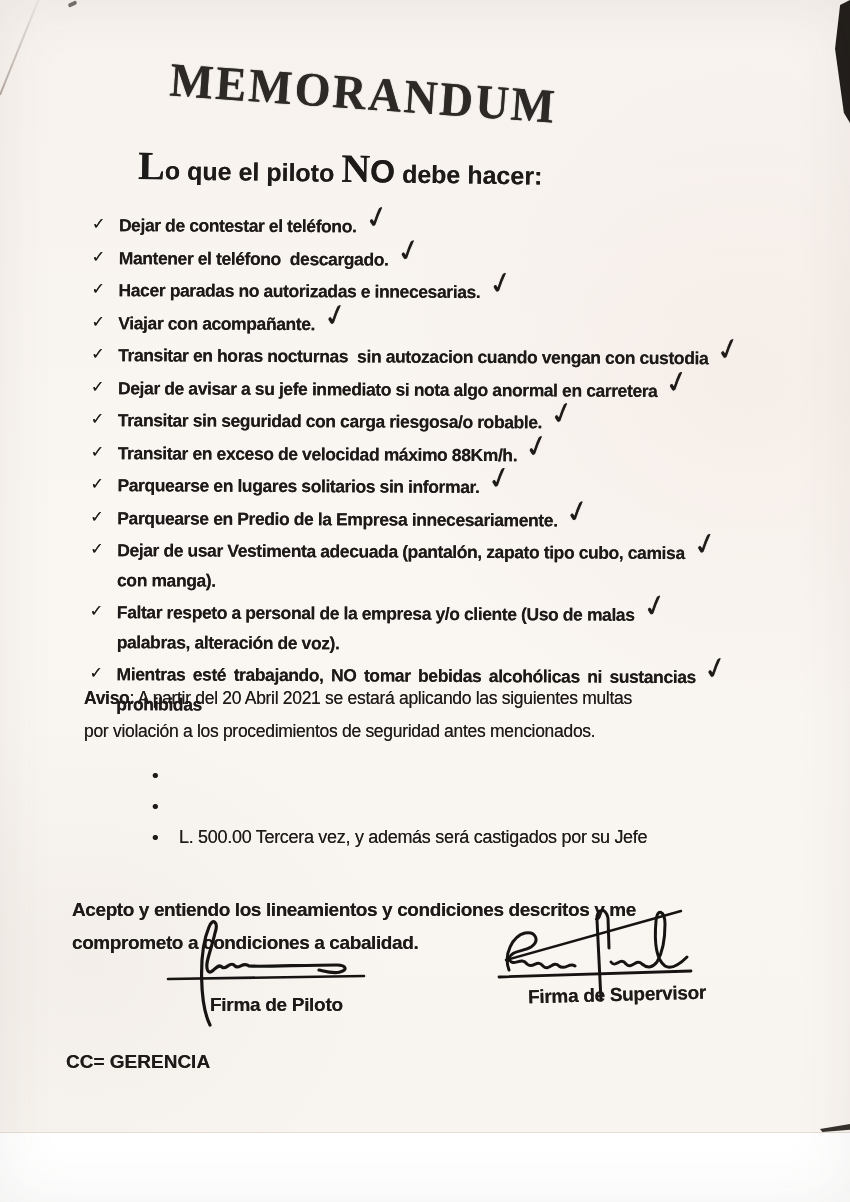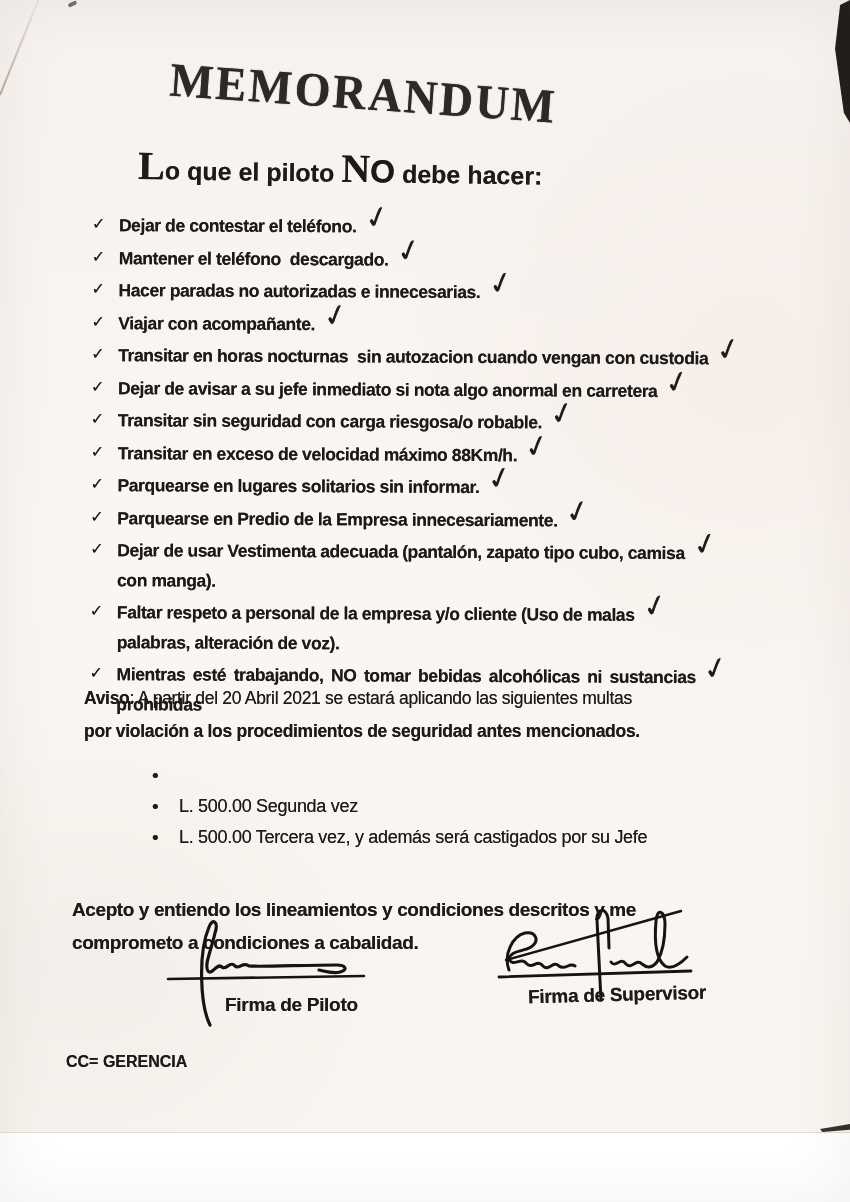--- a/index.html
+++ b/index.html
@@ -53,46 +53,46 @@
   .l2{display:block; white-space:pre;}
   .trail-check{display:inline-block; font-weight:normal; font-size:24px;
     margin-left:10px; position:relative; top:-7px;
     transform:rotate(-14deg) scale(1.2,1.25); letter-spacing:0;}
 
   
   .aviso{position:absolute; left:84px; top:682px; font-size:17.5px; line-height:33px;
     letter-spacing:-0.3px;}
   .aviso .avlabel{font-weight:bold;}
   .aviso .avline{display:block;}
-  .aviso .avline2{font-weight:bold;}
+  .aviso .avline2{font-weight:normal;}
   .aviso .avline1-rest{font-weight:normal;}
 
   
   .fines{position:absolute; left:152px; top:760px; font-size:18px; line-height:31px;
     letter-spacing:-0.3px;}
   .fine-item{display:flex;}
   .bullet{flex:0 0 27px; font-size:19px;}
   .fine-lines .l2{padding-left:26px;}
 
   
   .acceptance{position:absolute; left:72px; top:893px; font-size:19px; font-weight:bold;
     letter-spacing:-0.4px; line-height:33px;}
   .acceptance span{display:block; white-space:pre;}
 
   
   .sig-svg{position:absolute; overflow:visible;}
   .sig-piloto-svg{left:165px; top:913px; width:215px; height:118px;}
   .sig-supervisor-svg{left:495px; top:898px; width:215px; height:112px;}
   .sig-svg path, .sig-svg line{stroke:#161412; fill:none; stroke-linecap:round;}
   .sig-label{position:absolute; font-size:19px; font-weight:bold; letter-spacing:-0.3px;}
-  .sig-label-piloto{left:201px; top:994px;padding-left:24px;}
+  .sig-label-piloto{left:186px; top:994px;padding-left:24px;}
   .sig-label-supervisor{left:528px; top:984px; transform:rotate(-1.5deg);}
 
   
-  .cc-block{position:absolute; left:66px; top:1042px; font-size:16px; font-weight:bold;
+  .cc-block{position:absolute; left:66px; top:1042px; font-size:19px; font-weight:bold;
     letter-spacing:0;text-align:center;}
   .cc-line{line-height:40px; height:40px;}
 </style>
 </head>
 <body>
 
 <div class="scan">
 
   <div class="corner-crease"></div>
   <div class="corner-speck"></div>
@@ -161,21 +161,20 @@
     <span class="avline"><span class="avlabel">Aviso</span><span class="avline1-rest">: A partir del 20 Abril 2021 se estará aplicando las siguientes multas</span></span>
     <span class="avline avline2">por violación a los procedimientos de seguridad antes mencionados.</span>
   </div>
 
   <div class="fines ink" id="fines">
       <div class="fine-item">
         <span class="bullet">•</span>
       </div>
       <div class="fine-item">
         <span class="bullet">•</span>
-        <span class="fine-lines"><span class="l1">L. 500.00 Segunda vez</span></span>
       </div>
       <div class="fine-item">
         <span class="bullet">•</span>
         <span class="fine-lines"><span class="l1">L. 500.00 Tercera vez, y además será castigados por su Jefe</span></span>
       </div>
     </div>
 
   <div class="acceptance ink">
     <span>Acepto y entiendo los lineamientos y condiciones descritos y me</span>
     <span>comprometo a condiciones a cabalidad.</span>

